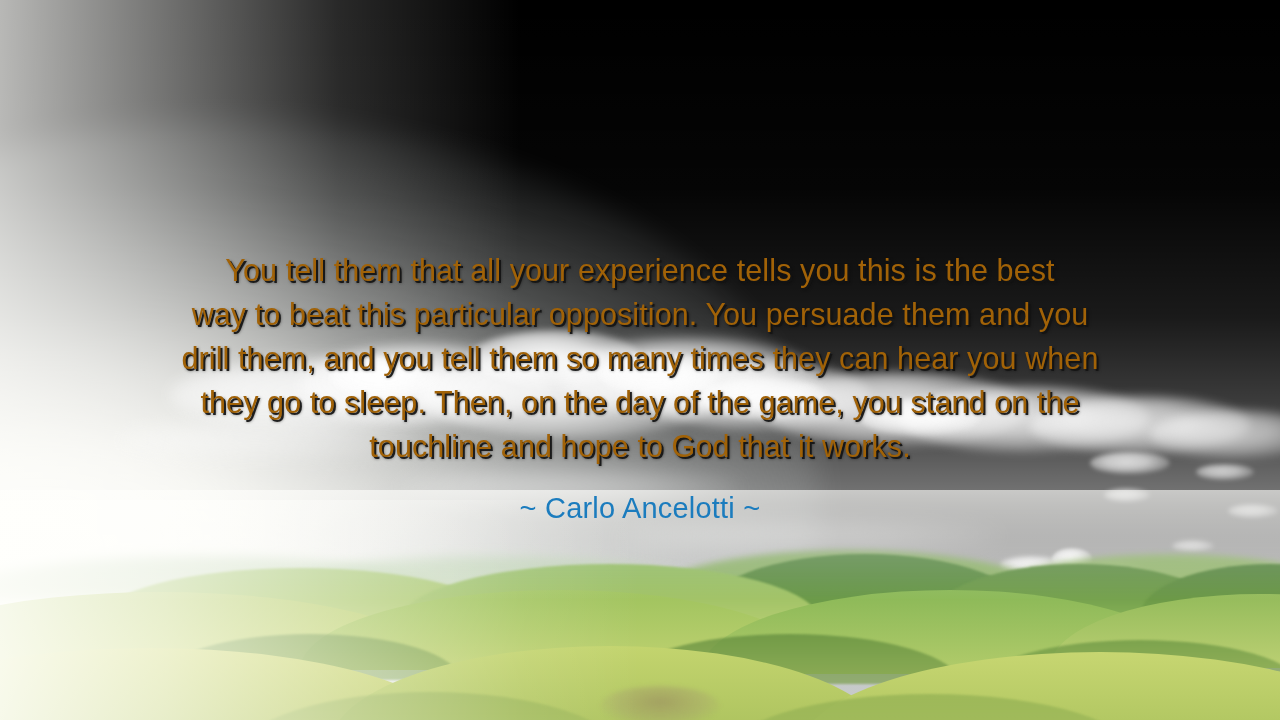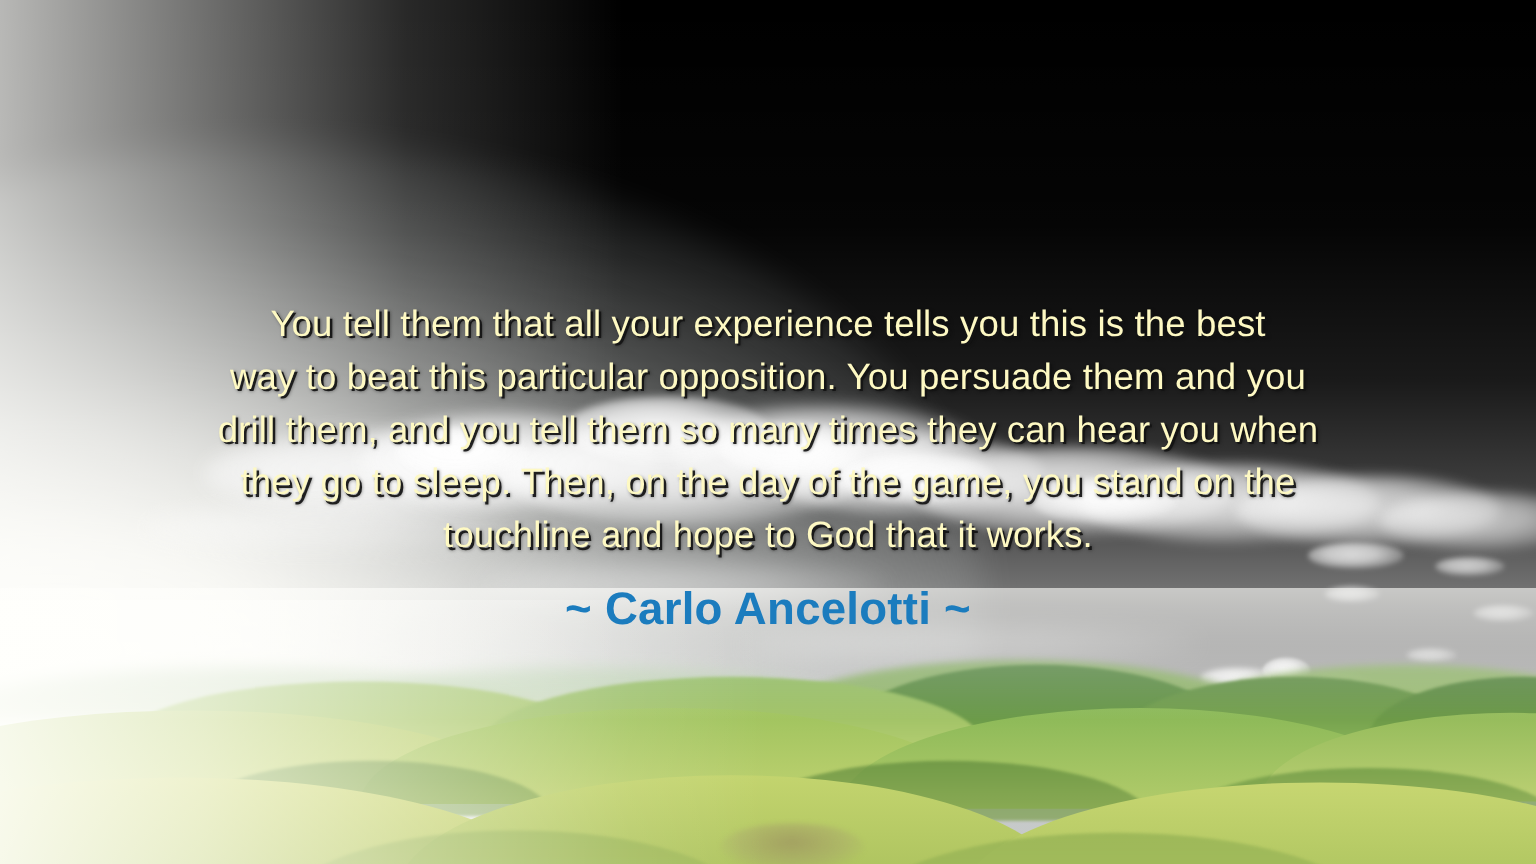--- a/index.html
+++ b/index.html
@@ -128,34 +128,33 @@
     position: absolute;
     left: 50%;
     top: 248px;
     transform: translateX(-50%);
     width: 1096px;
     text-align: center;
   }
   .quote-text {
     font-size: 30.5px;
     line-height: 44px;
-    color: #fef9c3;
+    color: #a16207;
     letter-spacing: 0.1px;
     text-shadow:
        2px 2px 0 rgba(20,20,20,0.92),
        2px 2px 3px rgba(10,10,10,0.55);
     white-space: pre-line;
   }
   .attribution {
     margin-top: 22px;
-    font-size: 38px;
+    font-size: 29px;
     line-height: 36px;
     color: #1b7cbe;
     letter-spacing: 0.2px;
-    font-weight: bold;
   }
 </style>
 </head>
 <body>
 
 <div id="stage">
 
   <div class="sky"></div>
   <div class="sky-vert"></div>
   <div class="sun-haze"></div>

